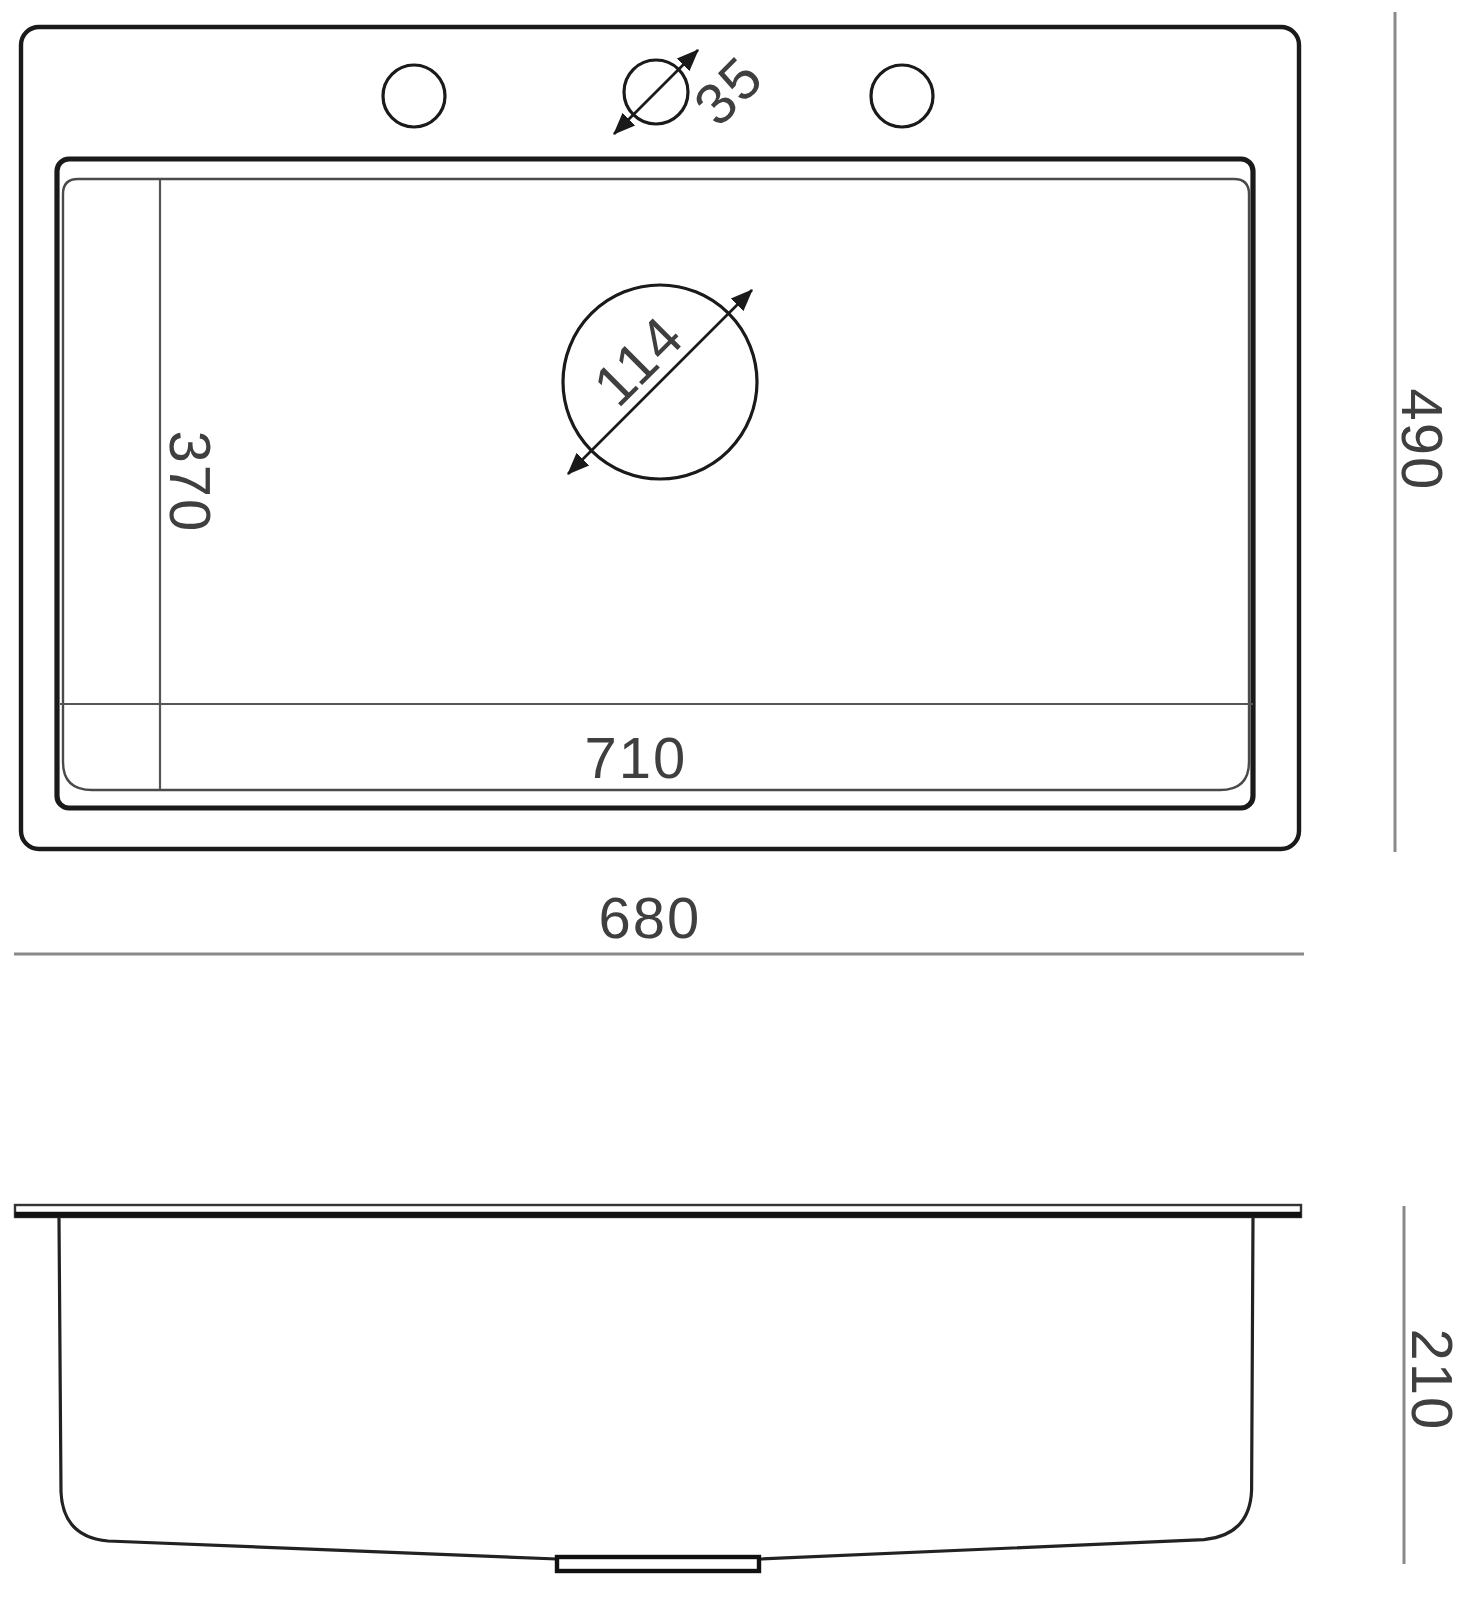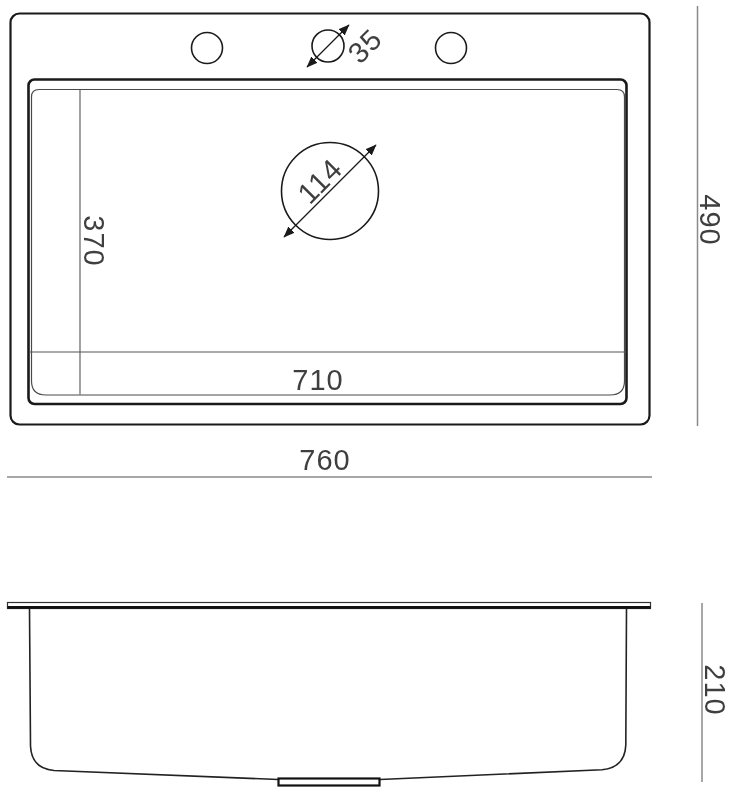--- a/index.html
+++ b/index.html
@@ -87,21 +87,21 @@
       <path d="M 626.5 609 L 625.8 745 Q 625 767.5 602 769.8 L 380 779.5" fill="none" stroke="#222222" stroke-width="1.6"></path>
 
       <rect x="278.5" y="778.5" width="101" height="7" fill="#ffffff" stroke="#111111" stroke-width="2.2"></rect>
 
       <line x1="702" y1="603" x2="702" y2="782" stroke="#8a8a8a" stroke-width="1.5"></line>
     </g>
   </svg>
 
   <div class="dim-label" style="left:258px; top:321px;margin-top:44px;">710</div>
 
-  <div class="dim-label" style="left:265px; top:445px;">760</div>
+  <div class="dim-label" style="left:265px; top:445px;">680</div>
 
   <div class="dim-label rot90" style="left:34px; top:226px;">370</div>
 
   <div class="dim-label rot90" style="left:650px; top:205px;">490</div>
 
   <div class="dim-label rot90" style="left:655px; top:675px;">210</div>
 
   <div class="dim-label rot-45" style="left:305px; top:31px;">35</div>
 
   <div class="dim-label rot-45" style="left:260px; top:166px;">114</div>

